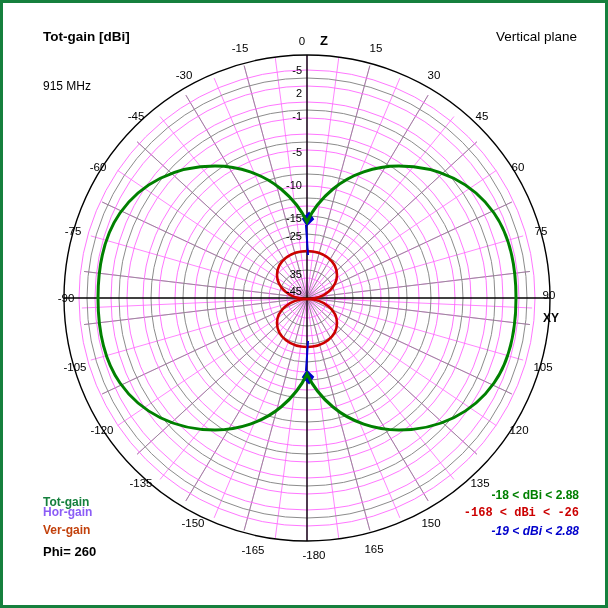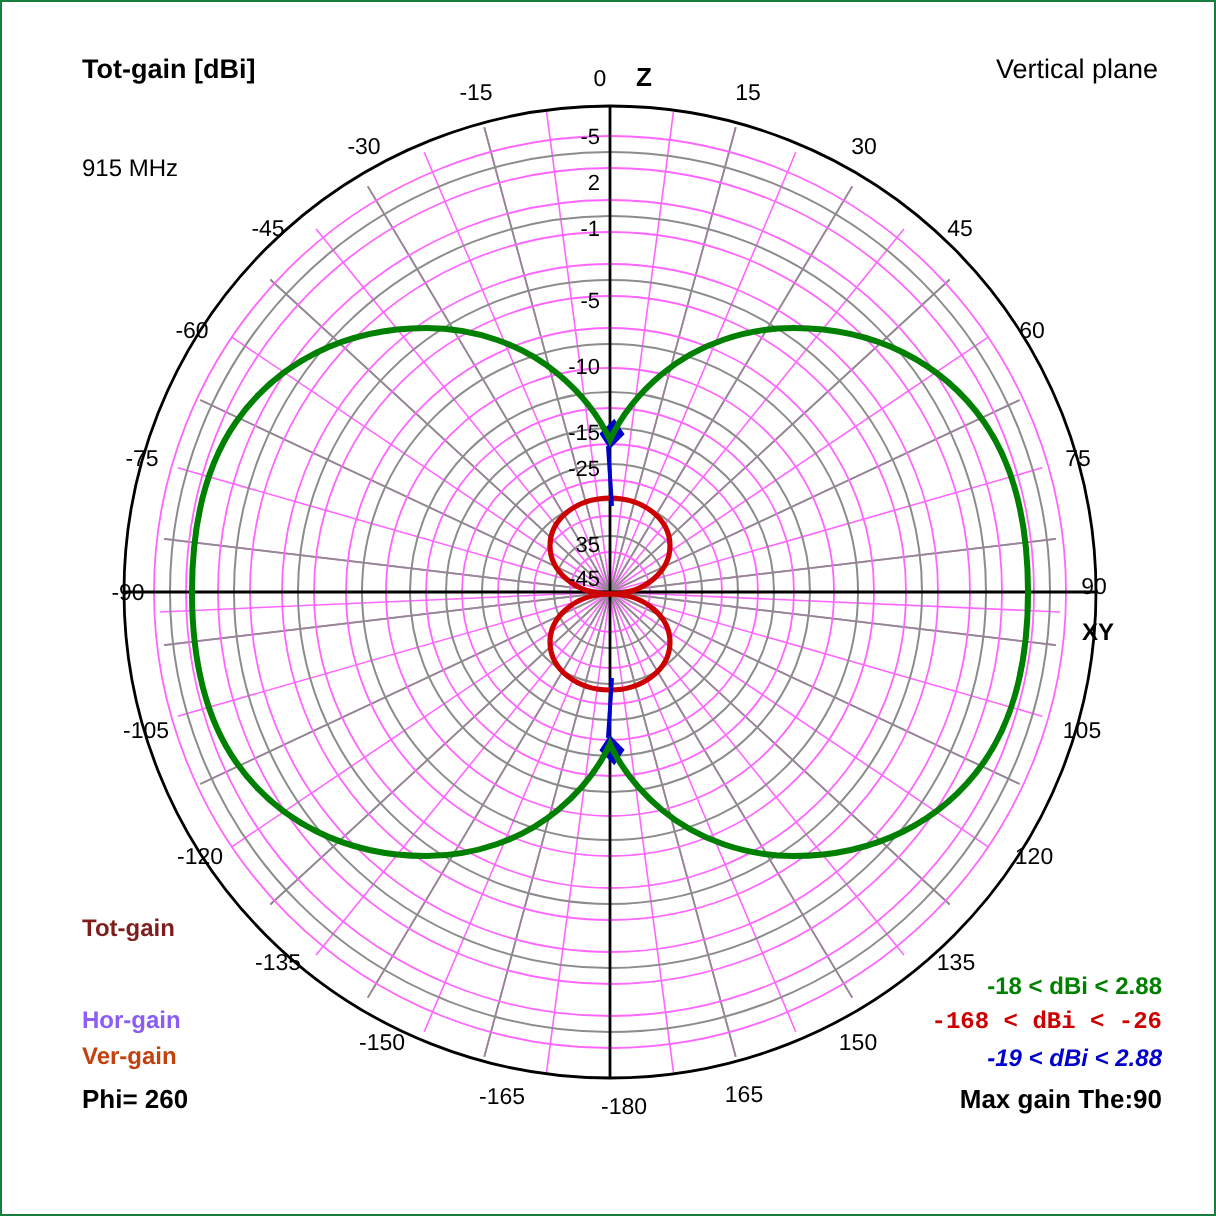--- a/index.html
+++ b/index.html
@@ -11,21 +11,21 @@
     width: 608px;
     height: 608px;
     font-family: "Liberation Sans", sans-serif;
     overflow: hidden;
   }
   #root {
     position: relative;
     width: 608px;
     height: 608px;
     background: #ffffff;
-    border: 1px solid #15803d;
+    border: 3px solid #15803d;
     box-sizing: border-box;
   }
   .abs { position: absolute; }
   .title-left {
     left: 40px; top: 26px;
     font-size: 13.5px;
     font-weight: bold;
     color: #000000;
   }
   .title-right {
@@ -37,21 +37,21 @@
   .freq {
     left: 40px; top: 76px;
     font-size: 12px;
     color: #000000;
   }
   .legend {
     left: 40px;
     font-size: 12px;
     font-weight: bold;
   }
-  .legend-tot { color: #7f1d1d; top: 456px; }
+  .legend-tot { color: #15803d; top: 492px; }
   .legend-hor { color: #8b5cf6; top: 502px; }
   .legend-ver { color: #c2410c; top: 520px; }
   .phi {
     left: 40px; top: 541px;
     font-size: 13px;
     font-weight: bold;
     color: #000000;
   }
   .range {
     right: 26px;
@@ -274,15 +274,14 @@
   <div class="abs ztag" style="left:540px; top:308px; font-size:12px;">XY</div>
 
   <div class="abs legend legend-tot">Tot-gain</div>
   <div class="abs legend legend-hor">Hor-gain</div>
   <div class="abs legend legend-ver">Ver-gain</div>
   <div class="abs phi">Phi= 260</div>
 
   <div class="abs range range-tot">-18 &lt; dBi &lt; 2.88</div>
   <div class="abs range range-hor">-168 &lt; dBi &lt; -26</div>
   <div class="abs range range-ver">-19 &lt; dBi &lt; 2.88</div>
-  <div class="abs maxgain">Max gain The:90</div>
 
 </div>
 
 </body></html>

